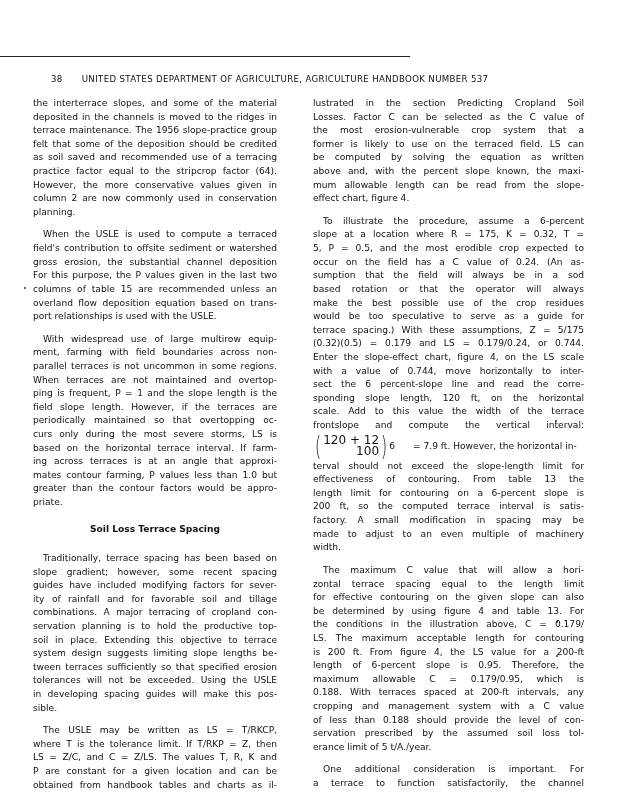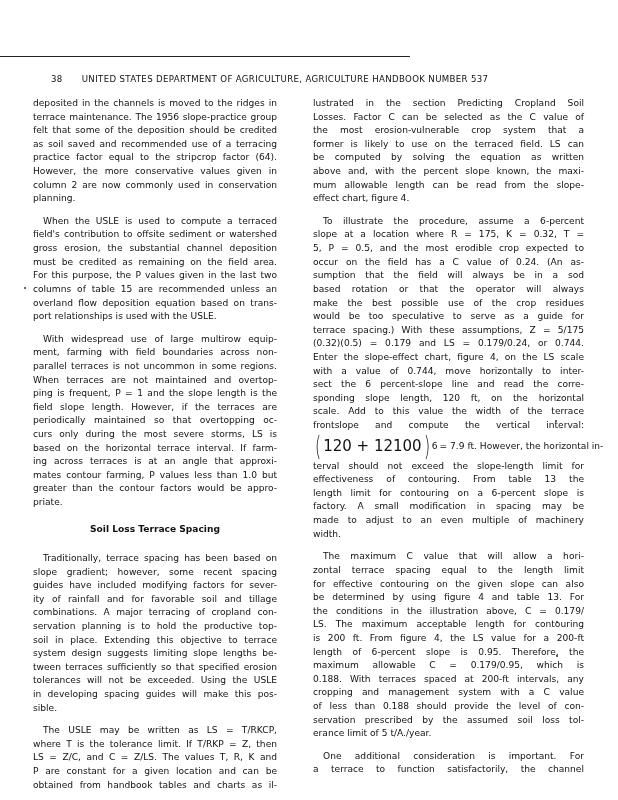--- a/index.html
+++ b/index.html
@@ -13,48 +13,48 @@
   .col-right { left: 313px; width: 271px; }
   .line { position: relative; height: 13.62px; line-height: 13.62px; font-size: 9.1px; white-space: nowrap;
           text-align: justify; text-align-last: justify; overflow: visible; }
   .line.last { text-align-last: left; }
   .line.indent { padding-left: 10px; margin-top: 9px; }
   .line.heading { text-align: center; text-align-last: center; font-weight: bold; font-size: 9.1px; }
   .line.gap { height: 13.62px; }
   .line.formula { height: 27px; line-height: 27px; }
   .formula-wrap { display: inline-flex; align-items: center; height: 27px; vertical-align: top; }
   .paren { font-size: 26px; line-height: 27px; font-weight: 300; transform: scaleX(0.6); display: inline-block; }
-  .frac { display: inline-flex; flex-direction: row; align-items: flex-end; font-size: 15px; line-height: 11px; }
+  .frac { display: inline-flex; flex-direction: column; align-items: flex-end; font-size: 12px; line-height: 11px; }
   .frac .den { font-weight: normal; }
-  .formula-rest { margin-left: 2px; }
+  .formula-rest { margin-left: 18px; }
   .dot { position: absolute; width: 2px; height: 2px; background: #333; border-radius: 1px; }
 </style>
 </head>
 <body>
 
 <div class="top-rule"></div>
 
 <div class="running-head">
   <span class="pgnum">38</span>
   <span>UNITED STATES DEPARTMENT OF AGRICULTURE, AGRICULTURE HANDBOOK NUMBER 537</span>
 </div>
 
 <div class="col col-left">
+  <div class="line">the interterrace slopes, and some of the material</div>
   <div class="line">deposited in the channels is moved to the ridges in</div>
   <div class="line">terrace maintenance. The 1956 slope-practice group</div>
   <div class="line">felt that some of the deposition should be credited</div>
   <div class="line">as soil saved and recommended use of a terracing</div>
   <div class="line">practice factor equal to the stripcrop factor (64).</div>
   <div class="line">However, the more conservative values given in</div>
   <div class="line">column 2 are now commonly used in conservation</div>
   <div class="line last">planning.</div>
   <div class="line indent">When the USLE is used to compute a terraced</div>
   <div class="line">field's contribution to offsite sediment or watershed</div>
   <div class="line">gross erosion, the substantial channel deposition</div>
-  <div class="line">must be credited as remaining on the field area.</div>
   <div class="line">For this purpose, the P values given in the last two</div>
   <div class="line">columns of table 15 are recommended unless an</div>
   <div class="line">overland flow deposition equation based on trans-</div>
   <div class="line last">port relationships is used with the USLE.</div>
   <div class="line indent">With widespread use of large multirow equip-</div>
   <div class="line">ment, farming with field boundaries across non-</div>
   <div class="line">parallel terraces is not uncommon in some regions.</div>
   <div class="line">When terraces are not maintained and overtop-</div>
   <div class="line">ping is frequent, P = 1 and the slope length is the</div>
   <div class="line">field slope length. However, if the terraces are</div>
@@ -122,20 +122,21 @@
       </span>
       <span class="paren">)</span>
       <span>6</span>
       <span class="formula-rest">= 7.9 ft. However, the horizontal in-</span>
     </span>
   </div>
 
   <div class="line">terval should not exceed the slope-length limit for</div>
   <div class="line">effectiveness of contouring. From table 13 the</div>
   <div class="line">length limit for contouring on a 6-percent slope is</div>
+  <div class="line">200 ft, so the computed terrace interval is satis-</div>
   <div class="line">factory. A small modification in spacing may be</div>
   <div class="line">made to adjust to an even multiple of machinery</div>
   <div class="line last">width.</div>
   <div class="line indent">The maximum C value that will allow a hori-</div>
   <div class="line">zontal terrace spacing equal to the length limit</div>
   <div class="line">for effective contouring on the given slope can also</div>
   <div class="line">be determined by using figure 4 and table 13. For</div>
   <div class="line">the conditions in the illustration above, C = 0.179/</div>
   <div class="line">LS. The maximum acceptable length for contouring</div>
   <div class="line">is 200 ft. From figure 4, the LS value for a 200-ft</div>

